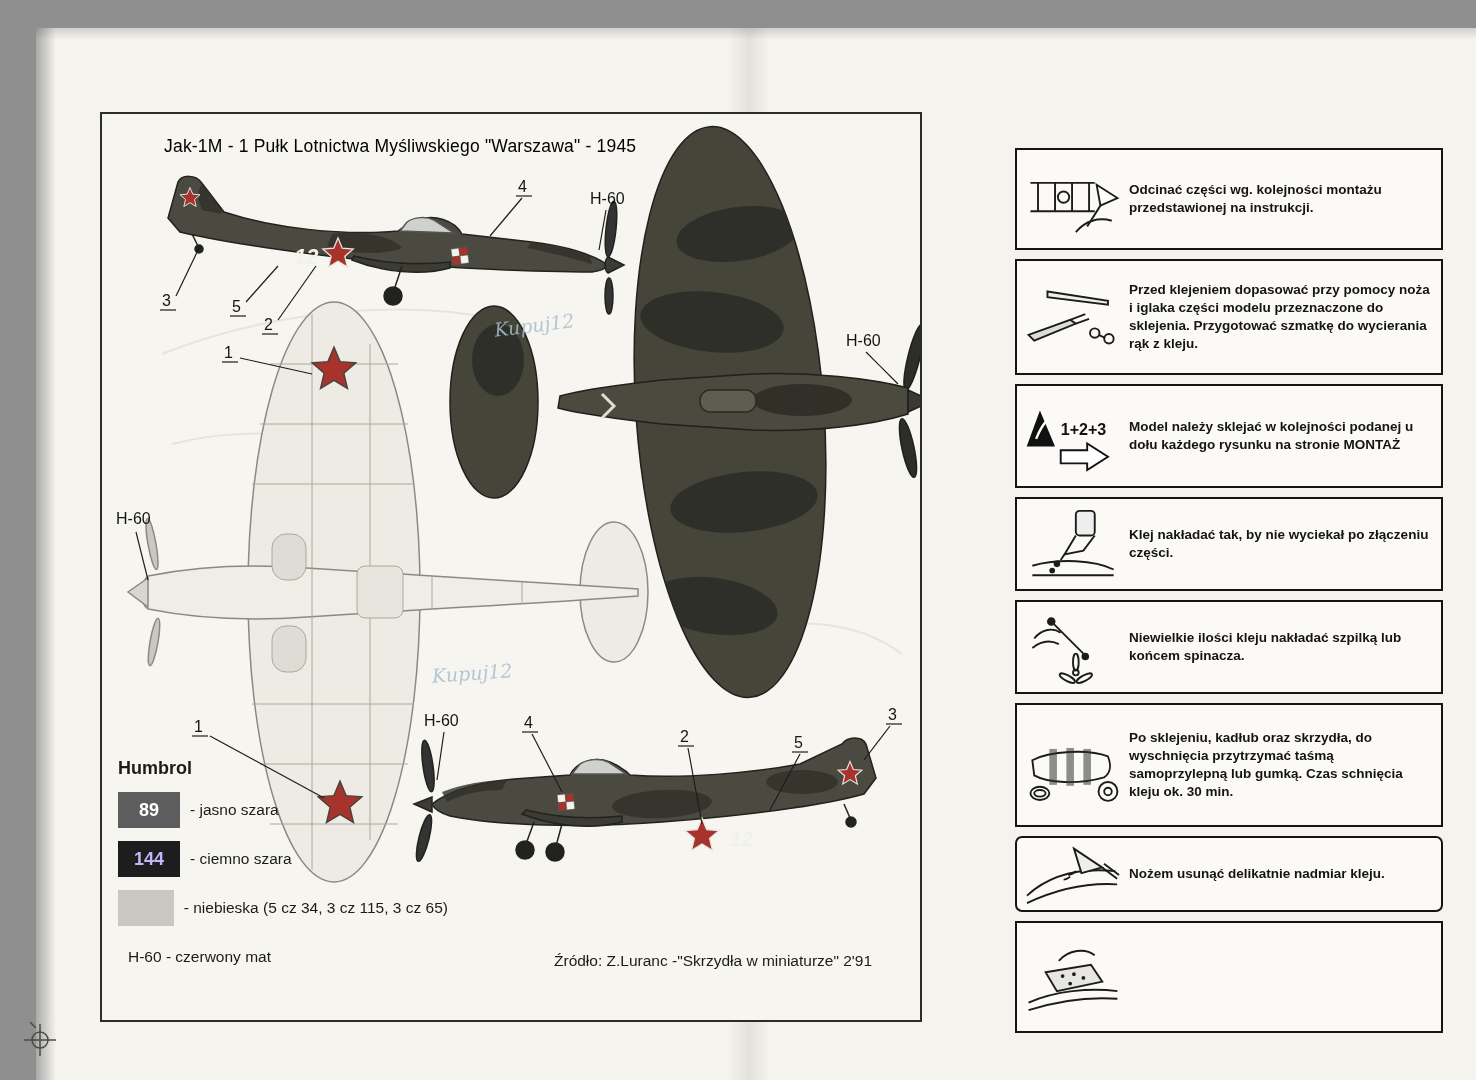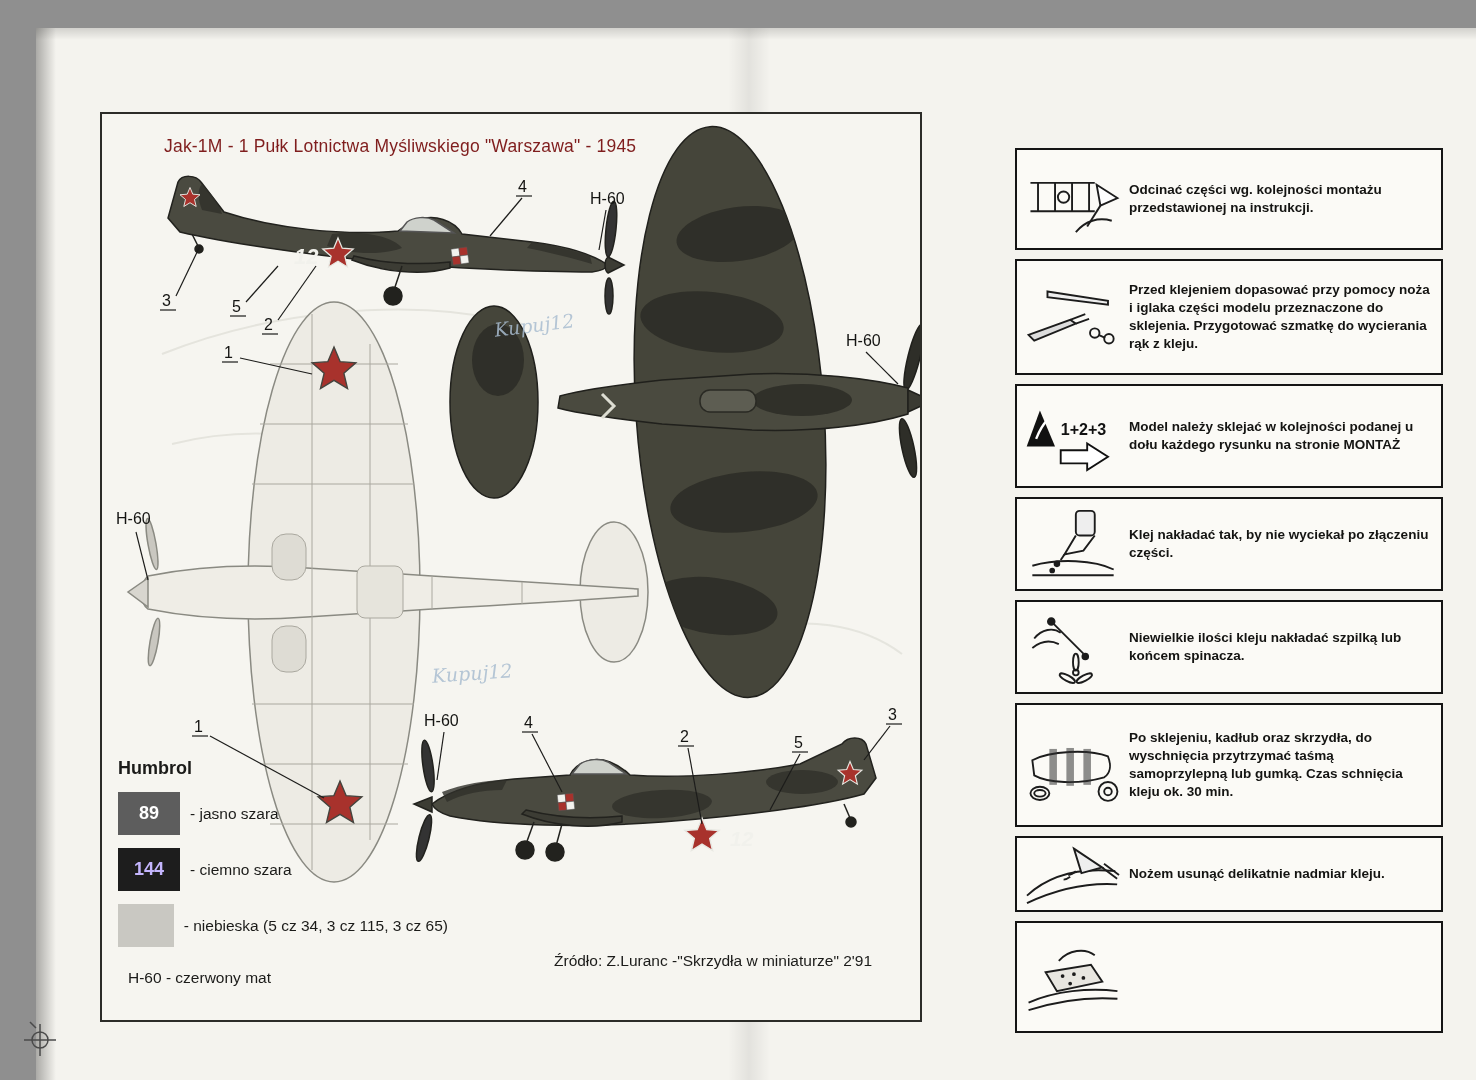--- a/index.html
+++ b/index.html
@@ -20,34 +20,34 @@
   .fold{position:absolute;left:728px;top:28px;bottom:0;width:42px;
     background:linear-gradient(to right,rgba(0,0,0,0),rgba(0,0,0,.07) 50%,rgba(0,0,0,0));}
 
   
   .panel{
     position:absolute;left:100px;top:112px;width:818px;height:906px;
     border:2px solid #2c2c28;background:#f6f5f0;
   }
   .panel-title{
     position:absolute;left:62px;top:22px;
-    font-size:17.5px;color:#7f1d1d;letter-spacing:.2px;white-space:nowrap;
+    font-size:17.5px;color:#000000;letter-spacing:.2px;white-space:nowrap;
   }
   .panel-art{position:absolute;left:0;top:0;}
   .watermark{
     position:absolute;color:#a9bdd0;opacity:.85;
     font-family:"DejaVu Serif",serif;font-style:italic;font-size:19px;
   }
   .wm1{left:392px;top:200px;transform:rotate(-7deg);}
   .wm2{left:330px;top:548px;transform:rotate(-4deg);}
 
   .humbrol{position:absolute;left:16px;top:644px;width:330px;color:#1b1b19;}
   .h-title{font-size:18px;font-weight:bold;}
   .h-row{display:flex;align-items:center;margin-top:13px;}
-  .h-swatch{width:62px;height:43px;display:flex;align-items:center;justify-content:center;
+  .h-swatch{width:62px;height:36px;display:flex;align-items:center;justify-content:center;
     font-size:18px;font-weight:bold;}
   .h-label{margin-left:10px;font-size:15.5px;white-space:nowrap;}
   .h-note{margin-top:22px;margin-left:10px;font-size:15.5px;}
   .source{position:absolute;left:452px;top:838px;font-size:15.5px;color:#1b1b19;white-space:nowrap;}
 
   
   .instructions{
     position:absolute;left:1015px;top:148px;width:428px;
     display:flex;flex-direction:column;gap:9px;
   }
@@ -55,21 +55,21 @@
     display:flex;align-items:center;
     border:2px solid #141414;background:#fbfaf6;
   }
   .ibox .icn{width:112px;flex:0 0 112px;display:flex;align-items:center;justify-content:center;}
   .ibox p{
     flex:1;margin:0;padding:8px 10px 8px 0;
     font-size:13.5px;font-weight:bold;line-height:1.32;color:#141412;
   }
   .b1{min-height:98px;}  .b2{min-height:112px;} .b3{min-height:100px;}
   .b4{min-height:90px;}  .b5{min-height:90px;}  .b6{min-height:120px;}
-  .b7{min-height:72px;}  .b8{min-height:108px;}
+  .b7{min-height:72px;border-radius:7px;}  .b8{min-height:108px;}
 
   .regmark{position:absolute;left:20px;top:1016px;}
 
   
   .co{font-family:"Liberation Sans",sans-serif;font-size:16px;fill:#141412;}
   .mk12{font-family:"Liberation Sans",sans-serif;font-weight:bold;font-style:italic;fill:#f1f1ec;}
 </style>
 </head>
 <body>
 

